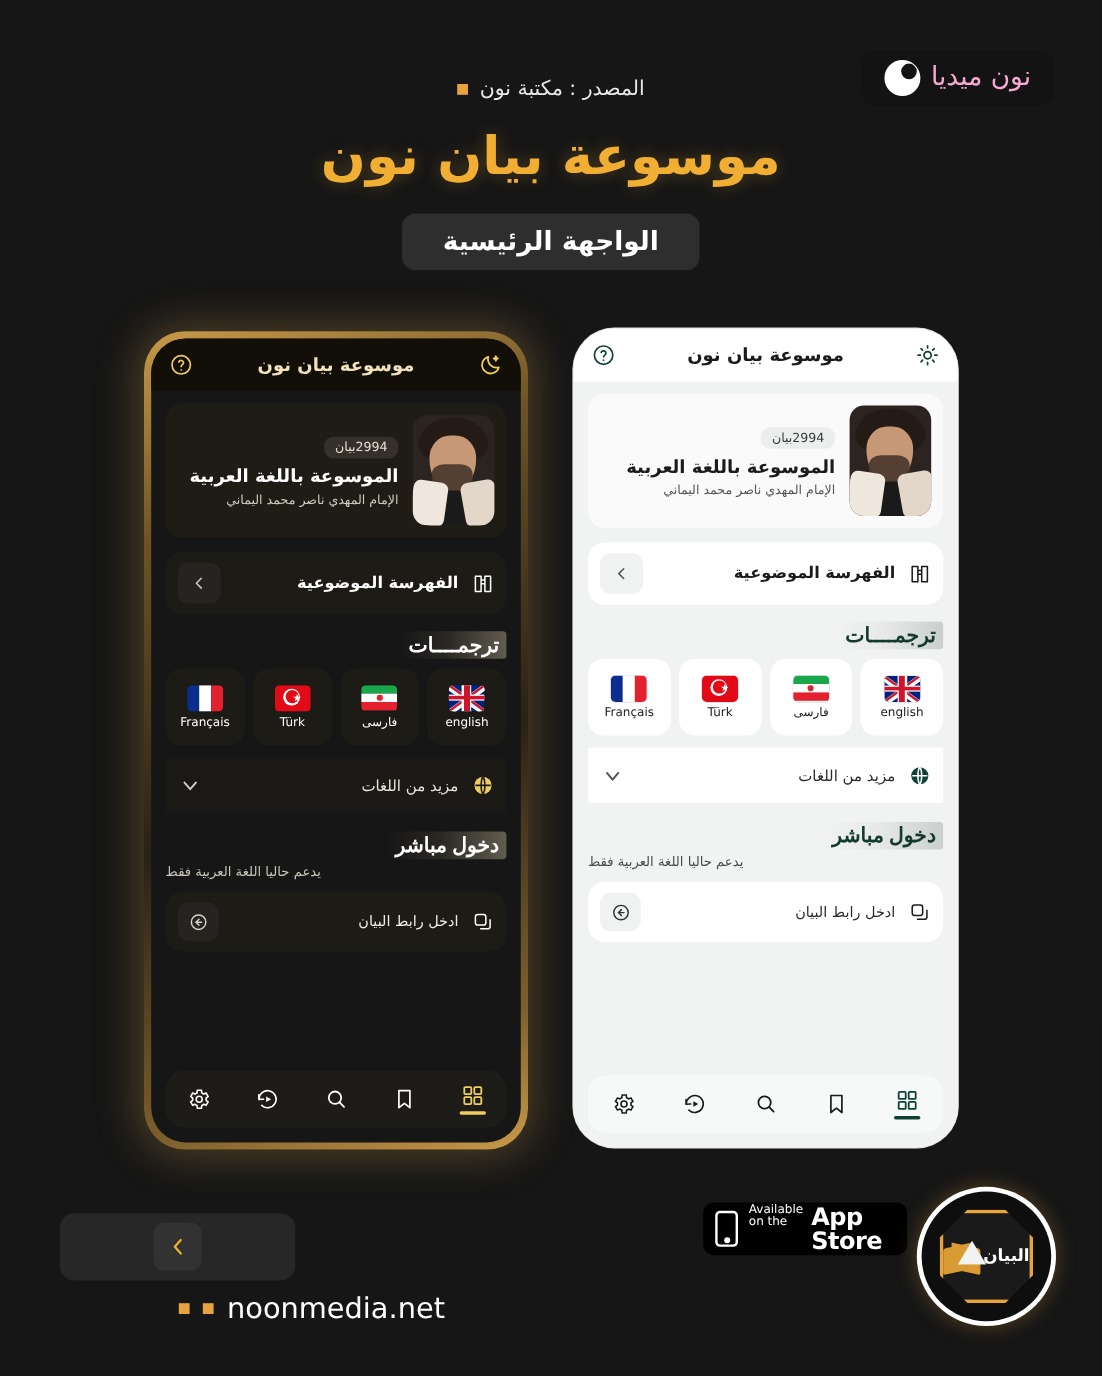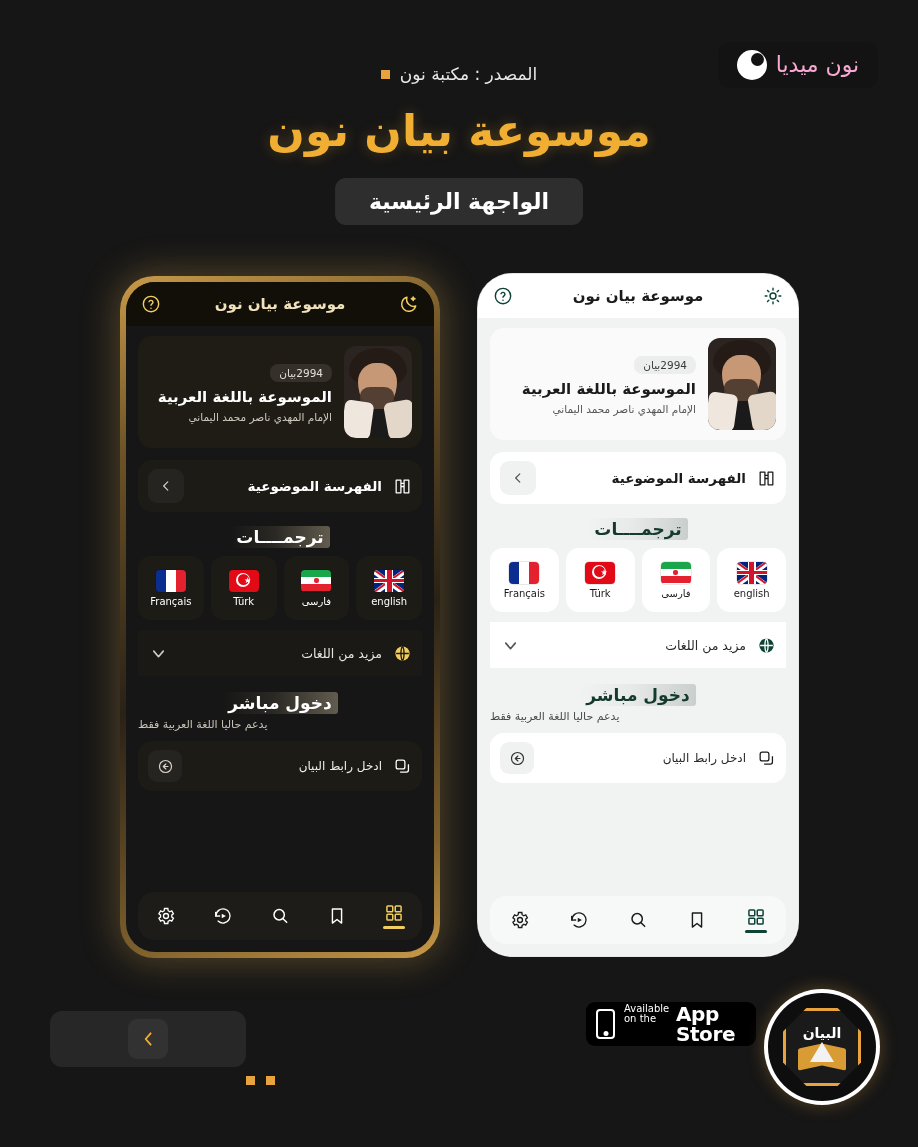--- a/index.html
+++ b/index.html
@@ -154,21 +154,21 @@
   .chev-box {
     width:36px; height:34px; border-radius:9px;
     display:flex; align-items:center; justify-content:center;
   }
   .dark .chev-box { background:#262420; }
   .light .chev-box { background:#f0f2f1; }
   .chev-box svg { width:14px; height:14px; }
 
   
   .sec-head { margin-top:14px; text-align:left; direction:rtl; position:relative;
-    display:flex; justify-content:center; }
+    display:flex; justify-content:flex-start;font-family:Liberation Serif, serif; }
   .sec-head .hl {
     display:inline-block; font-size:17px; font-weight:bold; padding:1px 6px;
     border-radius:3px;
   }
   .dark .sec-head .hl {
     color:#ffffff;
     background:linear-gradient(270deg, rgba(160,150,125,0.55) 0%, rgba(90,84,68,0.30) 55%, rgba(22,22,22,0) 100%);
   }
   .light .sec-head .hl {
     color:#143a2f;
@@ -317,21 +317,21 @@
     position:absolute; left:768px; top:993px; width:108px; height:108px;
     border-radius:50%;
     background:#0e0e0e;
     box-shadow:0 0 0 4px #ffffff, 0 0 18px 3px rgba(232,163,61,0.35);
     display:flex; align-items:center; justify-content:center;
   }
   .circle-logo .oct {
     width:78px; height:78px; background:#1a1a1a;
     border:3px solid #e8a33d;
     clip-path:polygon(30% 0,70% 0,100% 30%,100% 70%,70% 100%,30% 100%,0 70%,0 30%);
-    display:flex; flex-direction:column; align-items:center; justify-content:center; gap:2px;
+    display:flex; flex-direction:row; align-items:center; justify-content:center; gap:2px;
   }
   .circle-logo .oct .lg-word { color:#ffffff; font-size:14px; font-weight:bold; line-height:1; }
   .circle-logo .oct .lg-book { width:48px; height:26px; position:relative; }
   .circle-logo .oct .lg-book .bk-l,
   .circle-logo .oct .lg-book .bk-r {
     position:absolute; bottom:0; width:24px; height:22px; background:#d99c34;
   }
   .circle-logo .oct .lg-book .bk-l { left:0; transform:skewY(-12deg); border-radius:2px 0 0 2px;}
   .circle-logo .oct .lg-book .bk-r { right:0; transform:skewY(12deg); border-radius:0 2px 2px 0;}
   .circle-logo .oct .lg-book .bk-p {
@@ -739,20 +739,21 @@
     <span class="cta-chev">
       <svg viewBox="0 0 24 24" fill="none" stroke="#f0ae32" stroke-width="2.6" stroke-linecap="round" stroke-linejoin="round">
         <polyline points="15 4 8 12 15 20"></polyline>
       </svg>
     </span>
   </div>
 
   <div class="social-line">
     <span class="sq"></span>
     <span class="sq"></span>
+    <span class="social-text">noonmedia.net</span>
   </div>
 
   <div class="store-badges">
     <div class="store-badge">
       <span class="iphone-glyph"></span>
       <span class="txt-wrap">
         <span class="store-small">Available on the</span>
         <span class="store-big">App Store</span>
       </span>
     </div>

